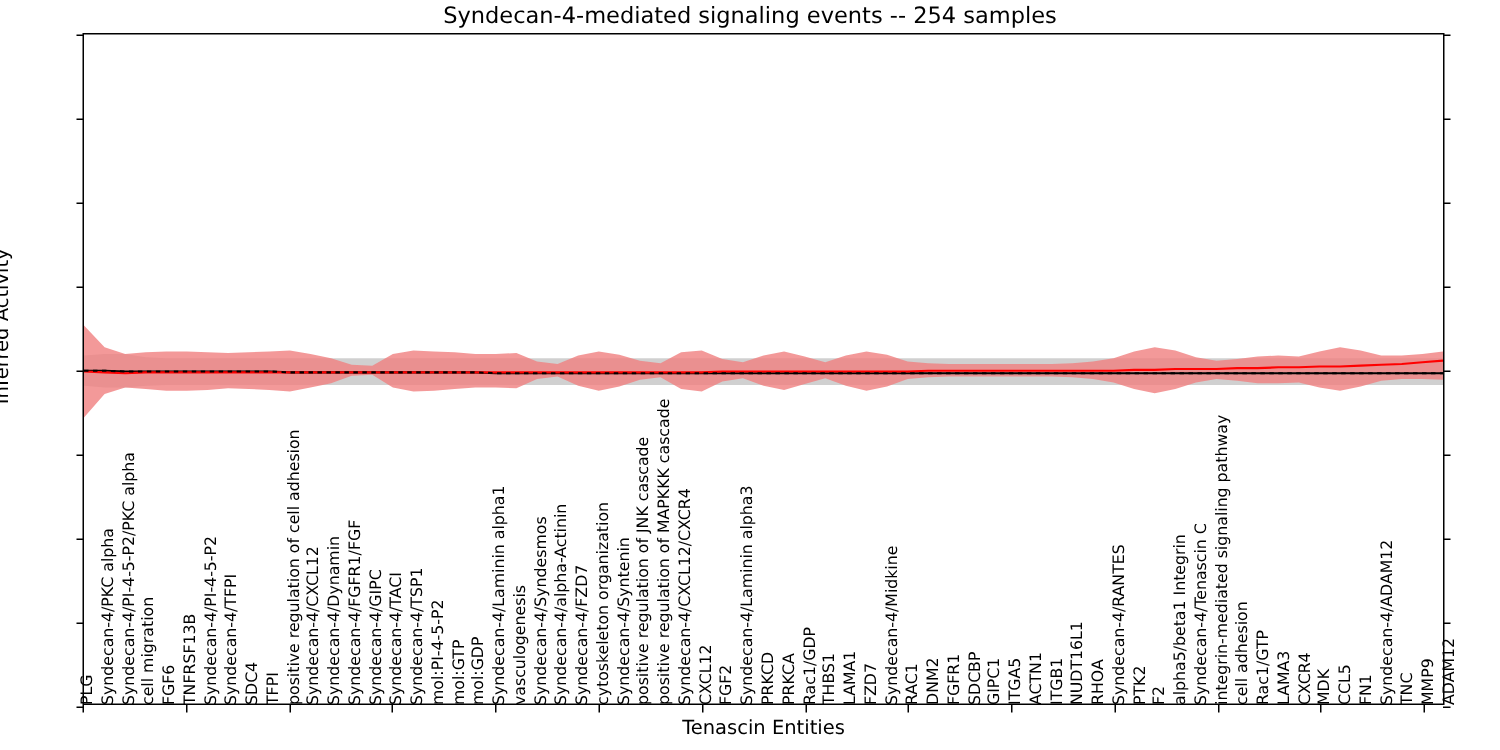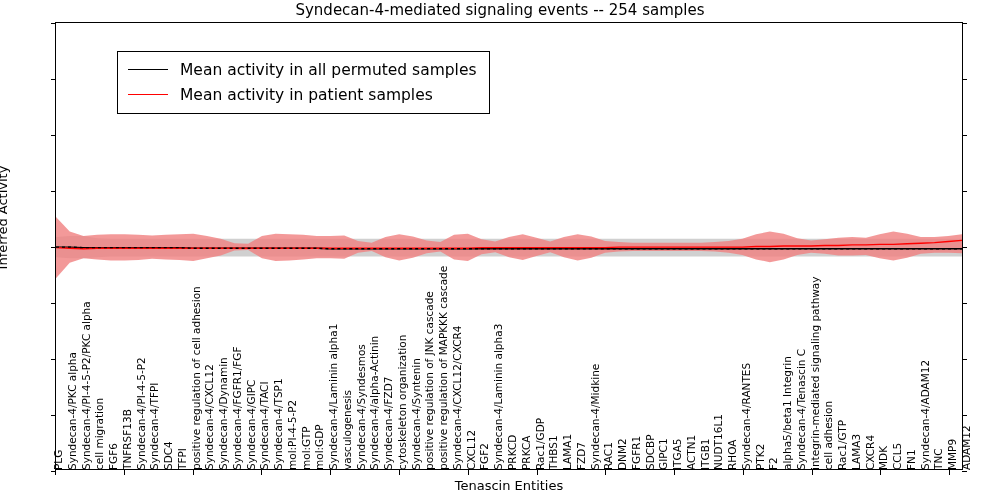--- a/index.html
+++ b/index.html
@@ -58,30 +58,20 @@
   <div id="chart-title">Syndecan-4-mediated signaling events -- 254 samples</div>
 
   <div id="plot-area">
     <svg id="plot-svg" viewBox="0 0 908 448" preserveAspectRatio="none">
         <path d="M0.00 215.04 L13.76 213.92 L27.52 213.92 L41.27 216.16 L55.03 216.72 L68.79 216.72 L82.55 216.72 L96.30 216.72 L110.06 216.72 L123.82 216.72 L137.58 216.72 L151.33 216.72 L165.09 216.72 L178.85 216.72 L192.61 216.72 L206.36 216.72 L220.12 216.72 L233.88 216.72 L247.64 216.72 L261.39 216.72 L275.15 216.72 L288.91 216.72 L302.67 216.72 L316.42 216.72 L330.18 216.72 L343.94 216.72 L357.70 216.72 L371.45 216.72 L385.21 216.72 L398.97 216.72 L412.73 216.72 L426.48 216.72 L440.24 216.72 L454.00 216.72 L467.76 216.72 L481.52 216.72 L495.27 216.72 L509.03 216.72 L522.79 216.72 L536.55 216.72 L550.30 216.72 L564.06 216.72 L577.82 216.72 L591.58 216.72 L605.33 216.72 L619.09 216.72 L632.85 216.72 L646.61 216.72 L660.36 216.72 L674.12 216.72 L687.88 216.72 L701.64 216.72 L715.39 216.72 L729.15 216.72 L742.91 216.72 L756.67 216.72 L770.42 216.72 L784.18 216.72 L797.94 216.72 L811.70 216.72 L825.45 216.72 L839.21 216.72 L852.97 216.72 L866.73 216.72 L880.48 216.72 L894.24 216.72 L908.00 216.72 L908.00 234.64 L894.24 234.64 L880.48 234.64 L866.73 234.64 L852.97 234.64 L839.21 234.64 L825.45 234.64 L811.70 234.64 L797.94 234.64 L784.18 234.64 L770.42 234.64 L756.67 234.64 L742.91 234.64 L729.15 234.64 L715.39 234.64 L701.64 234.64 L687.88 234.64 L674.12 234.64 L660.36 234.64 L646.61 234.64 L632.85 234.64 L619.09 234.64 L605.33 234.64 L591.58 234.64 L577.82 234.64 L564.06 234.64 L550.30 234.64 L536.55 234.64 L522.79 234.64 L509.03 234.64 L495.27 234.64 L481.52 234.64 L467.76 234.64 L454.00 234.64 L440.24 234.64 L426.48 234.64 L412.73 234.64 L398.97 234.64 L385.21 234.64 L371.45 234.64 L357.70 234.64 L343.94 234.64 L330.18 234.64 L316.42 234.64 L302.67 234.64 L288.91 234.64 L275.15 234.64 L261.39 234.64 L247.64 234.64 L233.88 234.64 L220.12 234.64 L206.36 234.64 L192.61 234.64 L178.85 234.64 L165.09 234.64 L151.33 234.64 L137.58 234.64 L123.82 234.64 L110.06 234.64 L96.30 234.64 L82.55 234.64 L68.79 234.64 L55.03 234.64 L41.27 235.20 L27.52 236.32 L13.76 236.32 L0.00 235.20 Z" fill="#c8c8c8" fill-opacity="0.85" stroke="none"></path>
         <path d="M0.00 194.88 L13.76 209.44 L27.52 213.92 L41.27 212.80 L55.03 212.24 L68.79 212.24 L82.55 212.80 L96.30 213.36 L110.06 212.80 L123.82 212.24 L137.58 211.68 L151.33 213.92 L165.09 216.72 L178.85 221.20 L192.61 221.76 L206.36 213.92 L220.12 211.68 L233.88 212.24 L247.64 212.80 L261.39 213.92 L275.15 213.92 L288.91 213.36 L302.67 218.96 L316.42 220.64 L330.18 215.04 L343.94 212.24 L357.70 214.48 L371.45 218.40 L385.21 220.08 L398.97 212.80 L412.73 211.68 L426.48 217.28 L440.24 219.52 L454.00 215.04 L467.76 212.24 L481.52 215.60 L495.27 219.52 L509.03 215.04 L522.79 212.24 L536.55 214.48 L550.30 218.96 L564.06 220.08 L577.82 220.64 L591.58 220.64 L605.33 220.64 L619.09 220.64 L632.85 220.64 L646.61 220.64 L660.36 220.08 L674.12 218.96 L687.88 216.72 L701.64 212.24 L715.39 209.44 L729.15 211.68 L742.91 216.16 L756.67 218.40 L770.42 217.28 L784.18 215.60 L797.94 215.04 L811.70 215.60 L825.45 212.24 L839.21 209.44 L852.97 211.68 L866.73 215.04 L880.48 215.04 L894.24 213.92 L908.00 212.24 L908.00 231.28 L894.24 230.72 L880.48 230.72 L866.73 231.84 L852.97 235.76 L839.21 238.56 L825.45 236.32 L811.70 232.96 L797.94 233.52 L784.18 233.52 L770.42 231.84 L756.67 230.72 L742.91 232.96 L729.15 237.44 L715.39 240.24 L701.64 237.44 L687.88 232.96 L674.12 230.72 L660.36 229.60 L646.61 229.04 L632.85 229.04 L619.09 229.04 L605.33 229.04 L591.58 229.04 L577.82 229.04 L564.06 229.60 L550.30 230.72 L536.55 235.76 L522.79 238.56 L509.03 235.20 L495.27 230.16 L481.52 234.08 L467.76 238.00 L454.00 235.20 L440.24 230.16 L426.48 232.40 L412.73 239.12 L398.97 237.44 L385.21 229.60 L371.45 231.28 L357.70 235.76 L343.94 238.56 L330.18 235.20 L316.42 229.04 L302.67 230.72 L288.91 236.88 L275.15 236.32 L261.39 236.32 L247.64 237.44 L233.88 238.56 L220.12 239.12 L206.36 236.32 L192.61 227.92 L178.85 228.48 L165.09 233.52 L151.33 236.32 L137.58 239.12 L123.82 238.00 L110.06 237.44 L96.30 236.88 L82.55 238.00 L68.79 238.56 L55.03 238.56 L41.27 237.44 L27.52 236.32 L13.76 240.80 L0.00 256.48 Z" fill="#f08080" fill-opacity="0.8" stroke="none"></path>
         <path d="M0.00 225.12 L13.76 225.12 L27.52 225.68 L41.27 225.68 L55.03 225.68 L68.79 225.68 L82.55 225.68 L96.30 225.68 L110.06 225.68 L123.82 225.68 L137.58 226.24 L151.33 226.24 L165.09 226.24 L178.85 226.24 L192.61 226.24 L206.36 226.24 L220.12 226.24 L233.88 226.24 L247.64 226.24 L261.39 226.24 L275.15 226.80 L288.91 226.80 L302.67 226.80 L316.42 226.80 L330.18 226.80 L343.94 226.80 L357.70 226.80 L371.45 226.80 L385.21 226.80 L398.97 226.80 L412.73 226.80 L426.48 226.80 L440.24 226.80 L454.00 226.80 L467.76 226.80 L481.52 226.80 L495.27 226.80 L509.03 226.80 L522.79 226.80 L536.55 226.80 L550.30 226.80 L564.06 226.80 L577.82 226.80 L591.58 226.80 L605.33 226.80 L619.09 226.80 L632.85 226.80 L646.61 226.80 L660.36 226.80 L674.12 226.80 L687.88 226.80 L701.64 226.80 L715.39 226.80 L729.15 226.80 L742.91 226.80 L756.67 226.80 L770.42 226.80 L784.18 226.80 L797.94 226.80 L811.70 226.80 L825.45 226.80 L839.21 226.80 L852.97 226.80 L866.73 226.80 L880.48 226.80 L894.24 226.80 L908.00 226.80 " fill="none" stroke="#000000" stroke-width="1.4"></path>
         <path d="M0.00 225.68 L13.76 226.24 L27.52 226.80 L41.27 226.24 L55.03 226.24 L68.79 226.24 L82.55 226.24 L96.30 226.24 L110.06 226.24 L123.82 226.24 L137.58 226.24 L151.33 226.24 L165.09 226.24 L178.85 226.24 L192.61 226.24 L206.36 226.24 L220.12 226.24 L233.88 226.24 L247.64 226.24 L261.39 226.24 L275.15 226.24 L288.91 226.24 L302.67 226.24 L316.42 226.24 L330.18 226.24 L343.94 226.24 L357.70 226.24 L371.45 226.24 L385.21 226.24 L398.97 226.24 L412.73 226.24 L426.48 225.68 L440.24 225.68 L454.00 225.68 L467.76 225.68 L481.52 225.68 L495.27 225.68 L509.03 225.68 L522.79 225.68 L536.55 225.68 L550.30 225.68 L564.06 225.12 L577.82 225.12 L591.58 225.12 L605.33 225.12 L619.09 225.12 L632.85 225.12 L646.61 225.12 L660.36 225.12 L674.12 225.12 L687.88 225.12 L701.64 224.56 L715.39 224.56 L729.15 224.00 L742.91 224.00 L756.67 224.00 L770.42 223.44 L784.18 223.44 L797.94 222.88 L811.70 222.88 L825.45 222.32 L839.21 222.32 L852.97 221.76 L866.73 221.20 L880.48 220.64 L894.24 219.52 L908.00 218.40 " fill="none" stroke="#ff0000" stroke-width="1.4"></path>
         <path d="M0.00 225.12 L13.76 225.12 L27.52 225.68 L41.27 225.68 L55.03 225.68 L68.79 225.68 L82.55 225.68 L96.30 225.68 L110.06 225.68 L123.82 225.68 L137.58 226.24 L151.33 226.24 L165.09 226.24 L178.85 226.24 L192.61 226.24 L206.36 226.24 L220.12 226.24 L233.88 226.24 L247.64 226.24 L261.39 226.24 L275.15 226.80 L288.91 226.80 L302.67 226.80 L316.42 226.80 L330.18 226.80 L343.94 226.80 L357.70 226.80 L371.45 226.80 L385.21 226.80 L398.97 226.80 L412.73 226.80 L426.48 226.80 L440.24 226.80 L454.00 226.80 L467.76 226.80 L481.52 226.80 L495.27 226.80 L509.03 226.80 L522.79 226.80 L536.55 226.80 L550.30 226.80 L564.06 226.80 L577.82 226.80 L591.58 226.80 L605.33 226.80 L619.09 226.80 L632.85 226.80 L646.61 226.80 L660.36 226.80 L674.12 226.80 L687.88 226.80 L701.64 226.80 L715.39 226.80 L729.15 226.80 L742.91 226.80 L756.67 226.80 L770.42 226.80 L784.18 226.80 L797.94 226.80 L811.70 226.80 L825.45 226.80 L839.21 226.80 L852.97 226.80 L866.73 226.80 L880.48 226.80 L894.24 226.80 L908.00 226.80 " fill="none" stroke="#000000" stroke-width="1.4" stroke-dasharray="3 3"></path>
       </svg>
-    <div id="legend">
-      <div class="legend-row">
-        <span class="legend-swatch"></span>
-        <span class="legend-text">Mean activity in all permuted samples</span>
-      </div>
-      <div class="legend-row">
-        <span class="legend-swatch red"></span>
-        <span class="legend-text">Mean activity in patient samples</span>
-      </div>
-    </div>
   <div class="ytick-mark" style="top: 0px;"></div>
       <div class="ytick-mark-r" style="top: 0px;"></div>
       <div class="ytick-mark" style="top: 56px;"></div>
       <div class="ytick-mark-r" style="top: 56px;"></div>
       <div class="ytick-mark" style="top: 112px;"></div>
       <div class="ytick-mark-r" style="top: 112px;"></div>
       <div class="ytick-mark" style="top: 168px;"></div>
       <div class="ytick-mark-r" style="top: 168px;"></div>
       <div class="ytick-mark" style="top: 224px;"></div>
       <div class="ytick-mark-r" style="top: 224px;"></div>

